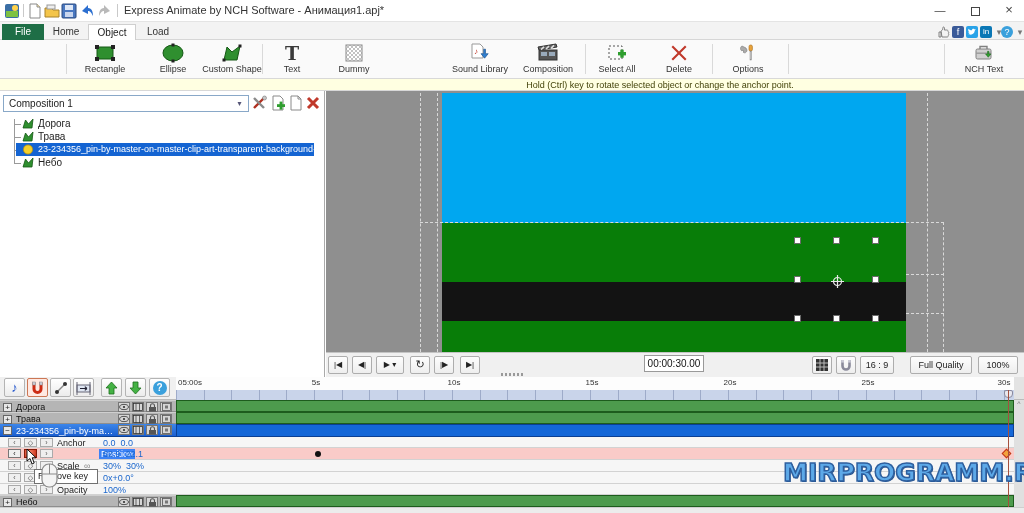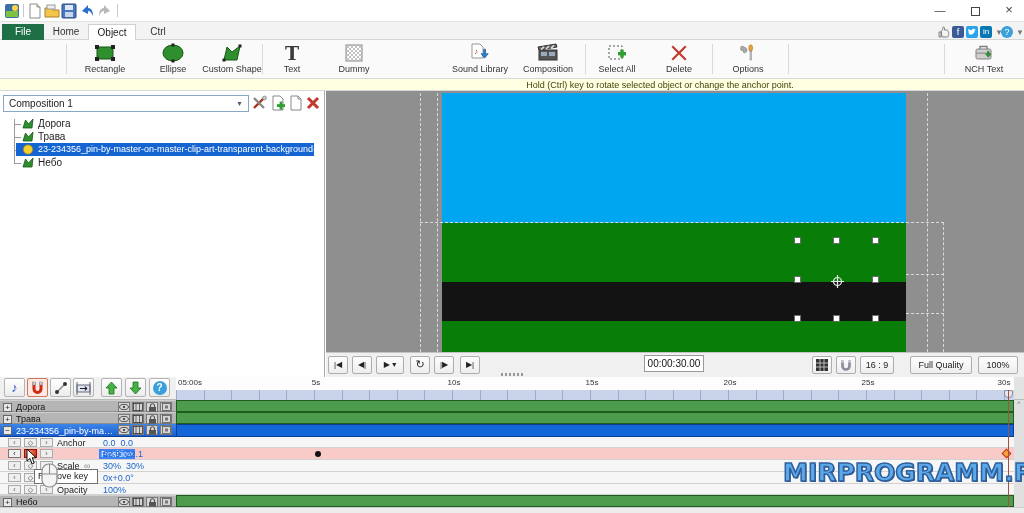--- a/index.html
+++ b/index.html
@@ -140,30 +140,31 @@
       <svg width="16" height="16">
           <path d="M3 8 L9 2 L9 5 C13 5 14 9 14 13 C12 9 11 8 9 8 L9 11 Z" fill="#2c6fd0"></path>
         </svg>
     </div>
     <div class="tico" style="left:97px">
       <svg width="16" height="16">
           <path d="M13 8 L7 2 L7 5 C3 5 2 9 2 13 C4 9 5 8 7 8 L7 11 Z" fill="#b9b9b9"></path>
         </svg>
     </div>
     <div class="tsep" style="left:117px"></div>
+    <span id="title-text">Express Animate by NCH Software - Анимация1.apj*</span>
     <div class="winbtn" style="left:925px">—</div>
     <div class="winbtn" style="left:960px"><span style="display:inline-block;width:9px;height:9px;border:1px solid #444;vertical-align:middle"></span></div>
     <div class="winbtn" style="left:994px;font-size:13px">×</div>
   </div>
 
   <div id="tabrow">
     <div class="tab filetab" style="left:2px;width:42px">File</div>
     <div class="tab" style="left:44px;width:44px">Home</div>
     <div class="tab active" style="left:88px;width:48px">Object</div>
-    <div class="tab" style="left:136px;width:44px">Ctrl</div>
+    <div class="tab" style="left:136px;width:44px">Load</div>
     <div class="socico" style="left:938px;background:transparent">
       <svg width="12" height="12">
           <path d="M1 6 h2 v5 h-2 z M4 11 h5 c1 0 1.6-.8 1.2-1.7 .8-.4 .8-1.5 .2-1.9 .6-.6 .3-1.6-.4-1.8 .3-1-.4-1.6-1.2-1.6 h-2.5 c.4-1.4 .3-3-.8-3 -.6 0-.7.5-.7 1.2 0 1.3-.8 2.4-1.8 2.8 z" fill="none" stroke="#777" stroke-width="0.9"></path>
         </svg>
     </div>
     <div class="socico" style="left:952px;background:#3a5a98">f</div>
     <div class="socico" style="left:966px;background:#2aa3e8">
       <svg width="12" height="12">
           <path d="M2 8.5 C4.5 9.5 8.5 8.5 8.8 4.5 L10 3.2 8.8 3.6 C8.2 2.4 6.2 2.5 5.9 4.3 4.2 4.2 3 3.3 2.4 2.7 1.8 4.6 2.6 5.8 3.6 6.4 L2.2 6.2 C2.5 7.4 3.4 7.9 4.3 8.1 3.6 8.6 2.8 8.7 2 8.5 Z" fill="#fff"></path>
         </svg>

